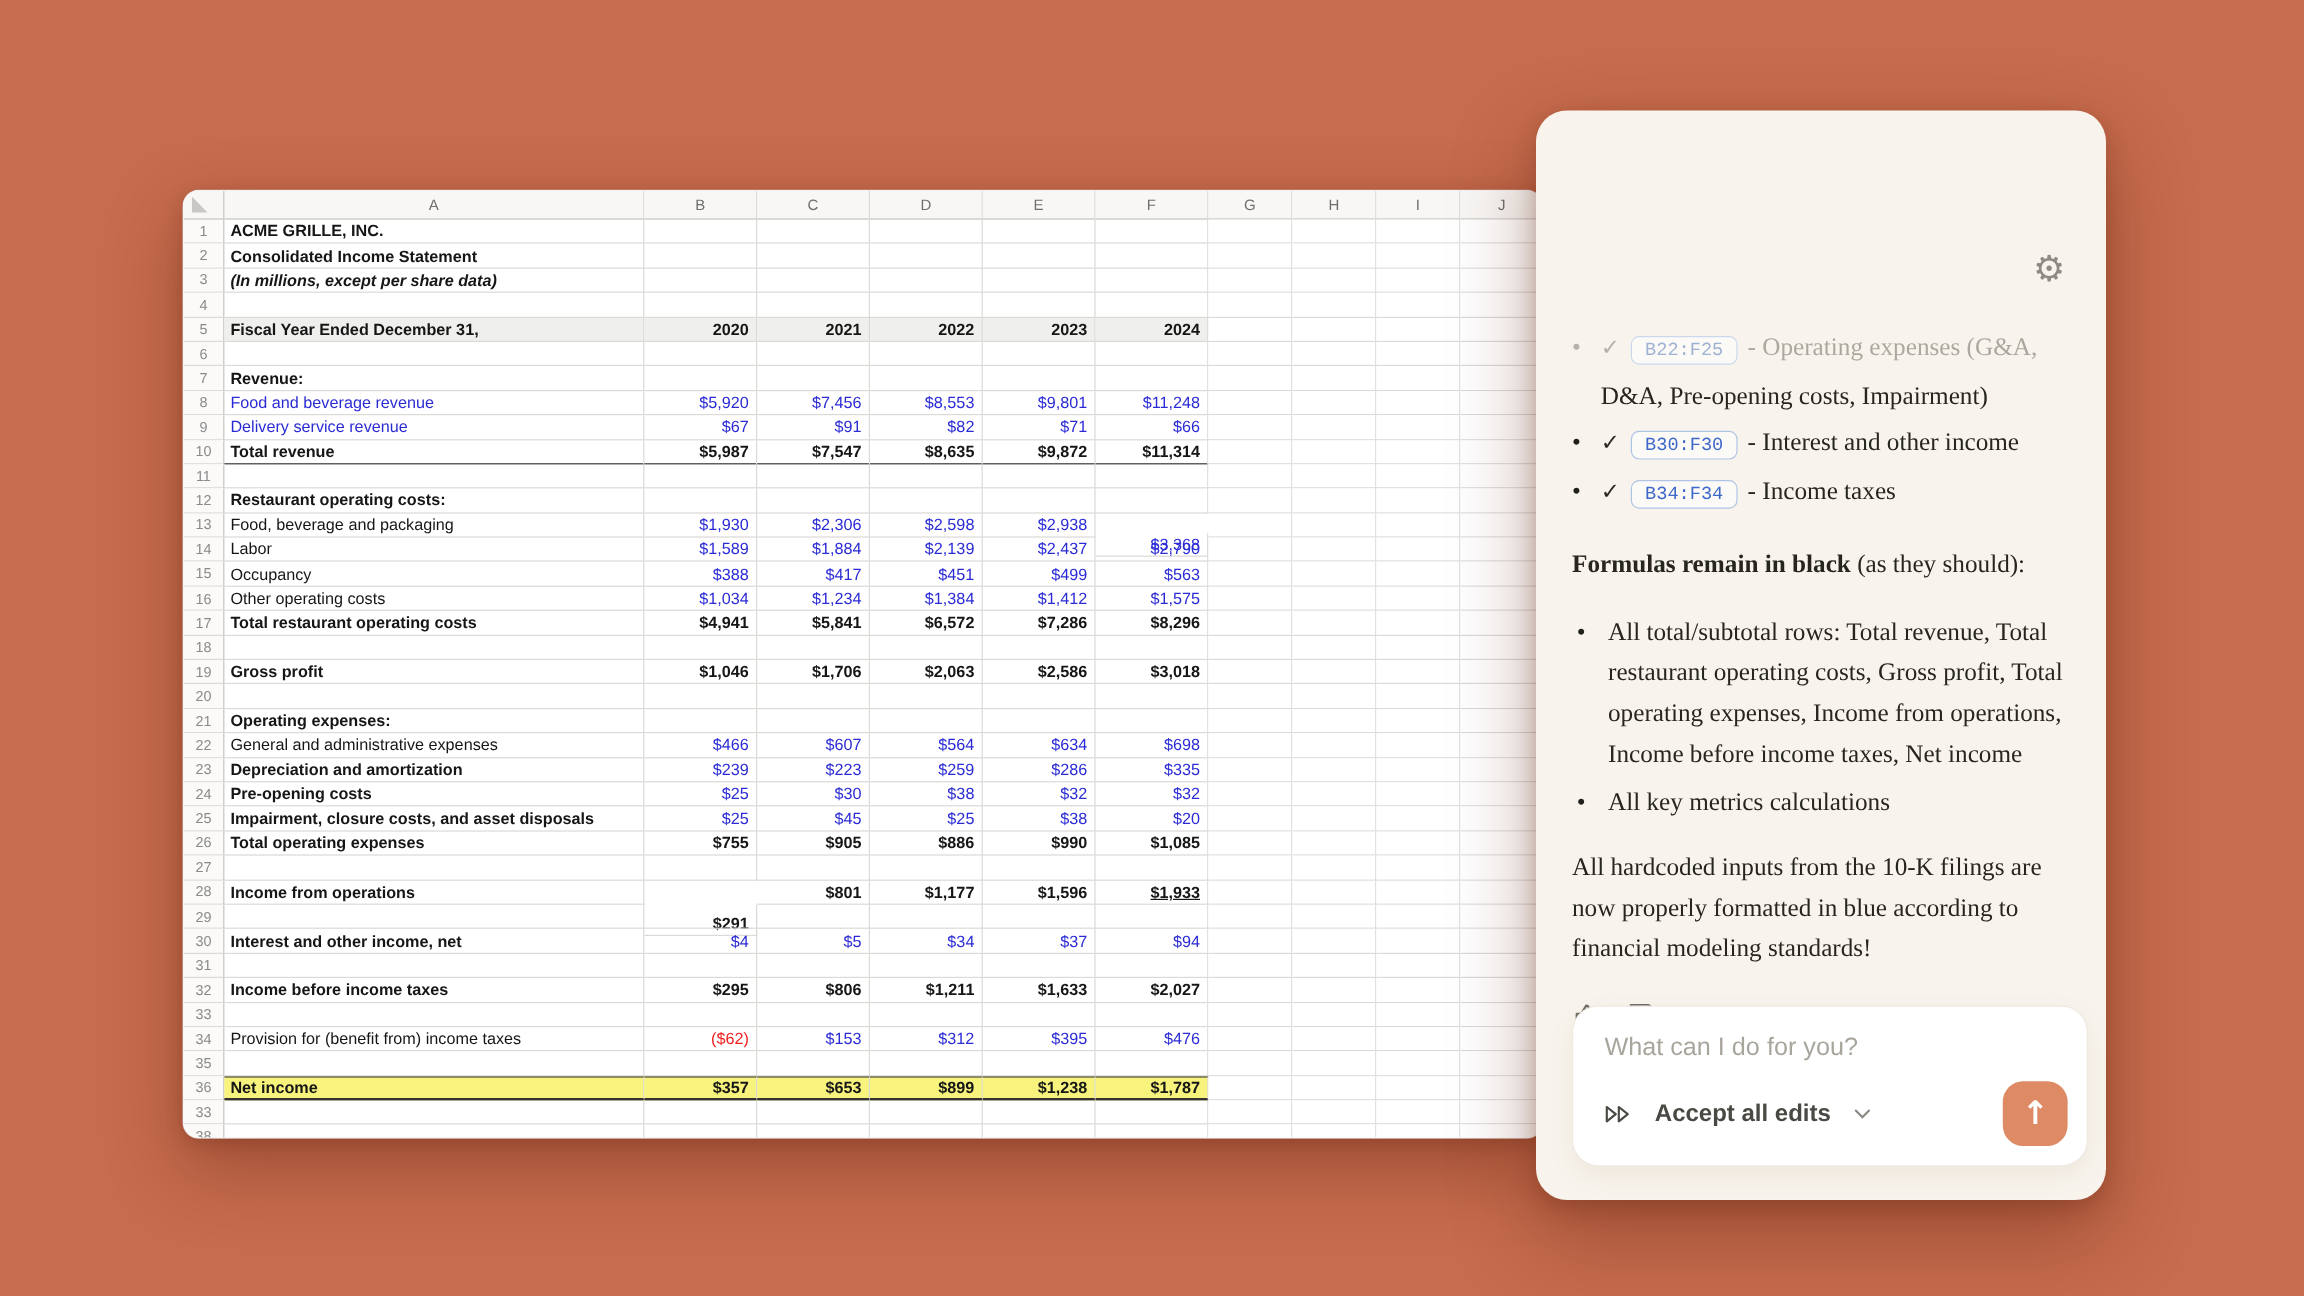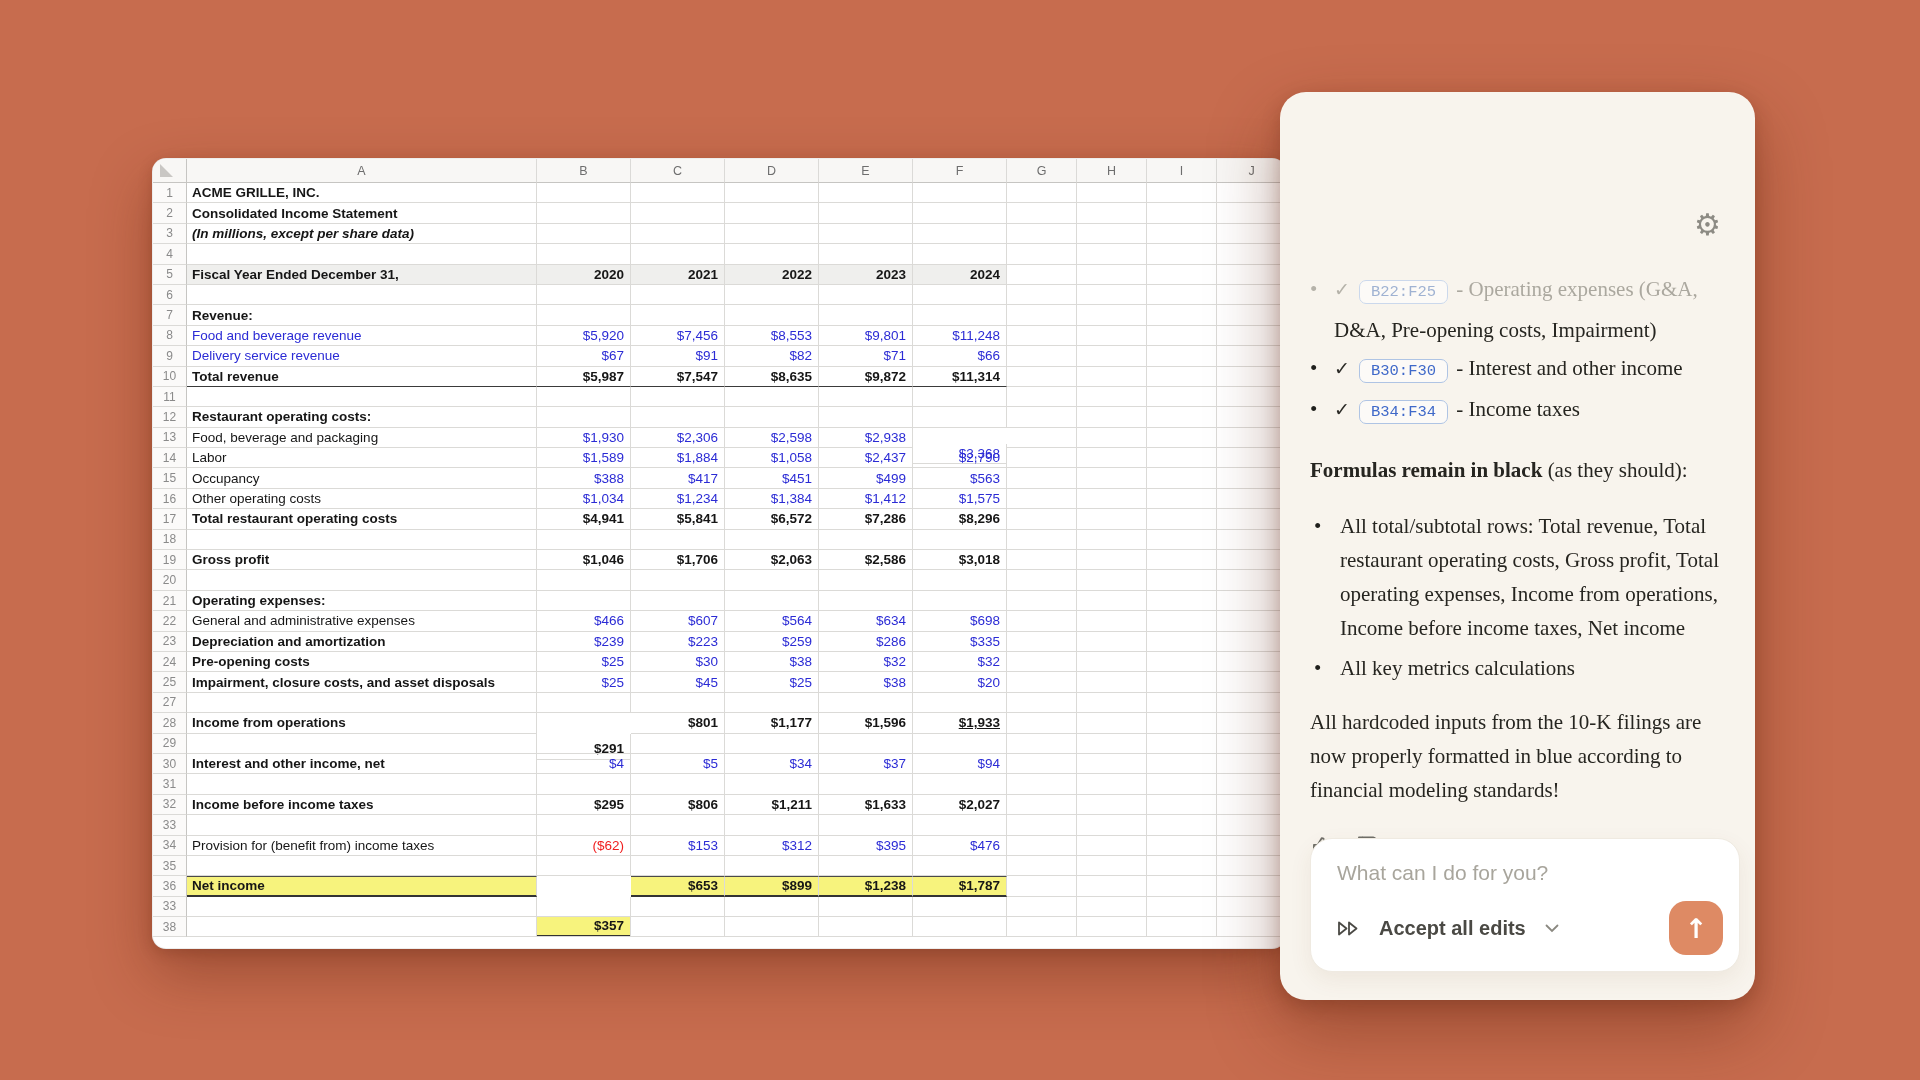--- a/index.html
+++ b/index.html
@@ -293,21 +293,21 @@
         <div class="cell g-cell" style="width: 70px;"></div>
         <div class="cell g-cell" style="width: 70px;"></div>
         <div class="cell g-cell" style="width: 70px;"></div>
         <div class="cell g-cell" style="width: 70px;"></div>
       </div>
       <div class="srow">
         <div class="cell gut" style="width: 34px;">14</div>
         <div class="cell a-cell" style="width: 350px;">Labor</div>
         <div class="cell v-cell vs-blue" style="width: 94px;">$1,589</div>
         <div class="cell v-cell vs-blue" style="width: 94px;">$1,884</div>
-        <div class="cell v-cell vs-blue" style="width: 94px;">$1,058</div>
+        <div class="cell v-cell vs-blue" style="width: 94px;">$2,139</div>
         <div class="cell v-cell vs-blue" style="width: 94px;">$2,437</div>
         <div class="cell v-cell vs-blue" style="width: 94px;">$2,790</div>
         <div class="cell g-cell" style="width: 70px;"></div>
         <div class="cell g-cell" style="width: 70px;"></div>
         <div class="cell g-cell" style="width: 70px;"></div>
         <div class="cell g-cell" style="width: 70px;"></div>
       </div>
       <div class="srow">
         <div class="cell gut" style="width: 34px;">15</div>
         <div class="cell a-cell" style="width: 350px;">Occupancy</div>
@@ -445,20 +445,33 @@
         <div class="cell v-cell vs-blue" style="width: 94px;">$45</div>
         <div class="cell v-cell vs-blue" style="width: 94px;">$25</div>
         <div class="cell v-cell vs-blue" style="width: 94px;">$38</div>
         <div class="cell v-cell vs-blue" style="width: 94px;">$20</div>
         <div class="cell g-cell" style="width: 70px;"></div>
         <div class="cell g-cell" style="width: 70px;"></div>
         <div class="cell g-cell" style="width: 70px;"></div>
         <div class="cell g-cell" style="width: 70px;"></div>
       </div>
       <div class="srow">
+        <div class="cell gut" style="width: 34px;">26</div>
+        <div class="cell a-cell ls-b" style="width: 350px;">Total operating expenses</div>
+        <div class="cell v-cell vs-b" style="width: 94px;">$755</div>
+        <div class="cell v-cell vs-b" style="width: 94px;">$905</div>
+        <div class="cell v-cell vs-b" style="width: 94px;">$886</div>
+        <div class="cell v-cell vs-b" style="width: 94px;">$990</div>
+        <div class="cell v-cell vs-b" style="width: 94px;">$1,085</div>
+        <div class="cell g-cell" style="width: 70px;"></div>
+        <div class="cell g-cell" style="width: 70px;"></div>
+        <div class="cell g-cell" style="width: 70px;"></div>
+        <div class="cell g-cell" style="width: 70px;"></div>
+      </div>
+      <div class="srow">
         <div class="cell gut" style="width: 34px;">27</div>
         <div class="cell a-cell" style="width: 350px;"></div>
         <div class="cell v-cell" style="width: 94px;"></div>
         <div class="cell v-cell" style="width: 94px;"></div>
         <div class="cell v-cell" style="width: 94px;"></div>
         <div class="cell v-cell" style="width: 94px;"></div>
         <div class="cell v-cell" style="width: 94px;"></div>
         <div class="cell g-cell" style="width: 70px;"></div>
         <div class="cell g-cell" style="width: 70px;"></div>
         <div class="cell g-cell" style="width: 70px;"></div>
@@ -564,21 +577,21 @@
         <div class="cell v-cell" style="width: 94px;"></div>
         <div class="cell v-cell" style="width: 94px;"></div>
         <div class="cell g-cell" style="width: 70px;"></div>
         <div class="cell g-cell" style="width: 70px;"></div>
         <div class="cell g-cell" style="width: 70px;"></div>
         <div class="cell g-cell" style="width: 70px;"></div>
       </div>
       <div class="srow">
         <div class="cell gut" style="width: 34px;">36</div>
         <div class="cell a-cell fill-yellow bt-strong bb-strong2 ls-b" style="width: 350px;">Net income</div>
-        <div class="cell v-cell fill-yellow bt-strong bb-strong2 vs-b" style="width: 94px; margin-top: 40px;">$357</div>
+        <div class="cell v-cell fill-yellow bt-strong bb-strong2 vs-b" style="width: 94px;">$357</div>
         <div class="cell v-cell fill-yellow bt-strong bb-strong2 vs-b" style="width: 94px;">$653</div>
         <div class="cell v-cell fill-yellow bt-strong bb-strong2 vs-b" style="width: 94px;">$899</div>
         <div class="cell v-cell fill-yellow bt-strong bb-strong2 vs-b" style="width: 94px;">$1,238</div>
         <div class="cell v-cell fill-yellow bt-strong bb-strong2 vs-b" style="width: 94px;">$1,787</div>
         <div class="cell g-cell" style="width: 70px;"></div>
         <div class="cell g-cell" style="width: 70px;"></div>
         <div class="cell g-cell" style="width: 70px;"></div>
         <div class="cell g-cell" style="width: 70px;"></div>
       </div>
       <div class="srow">

